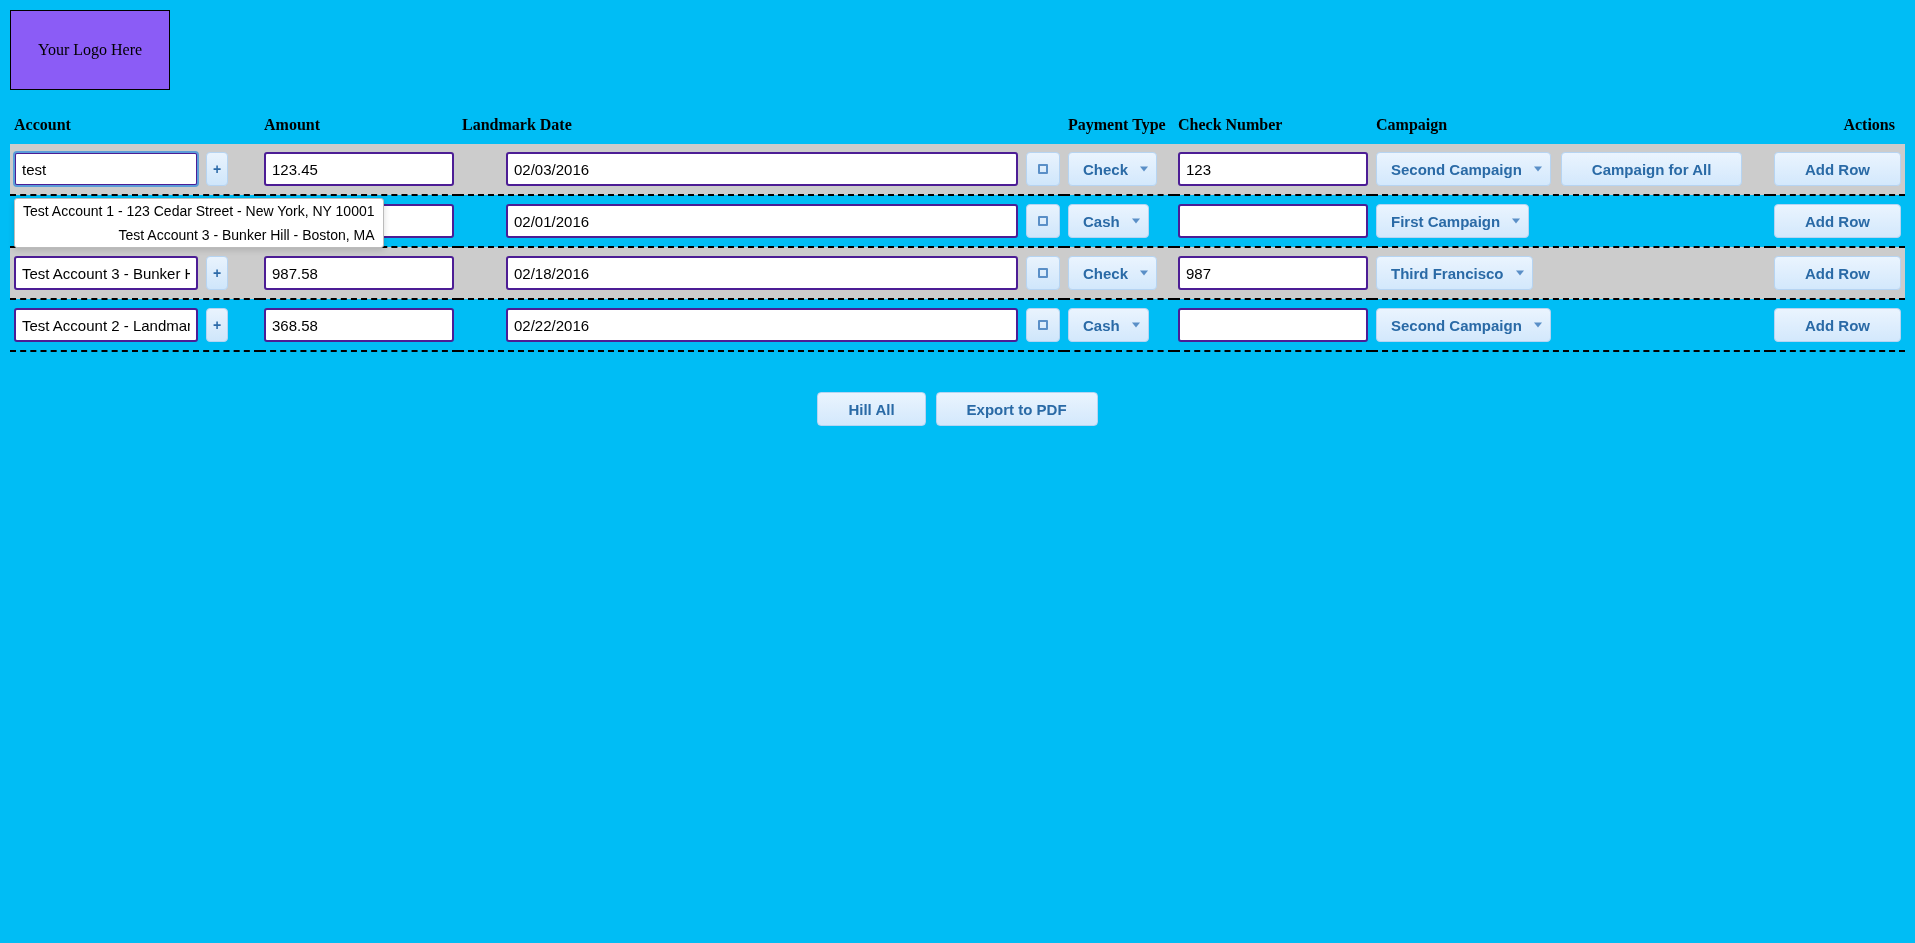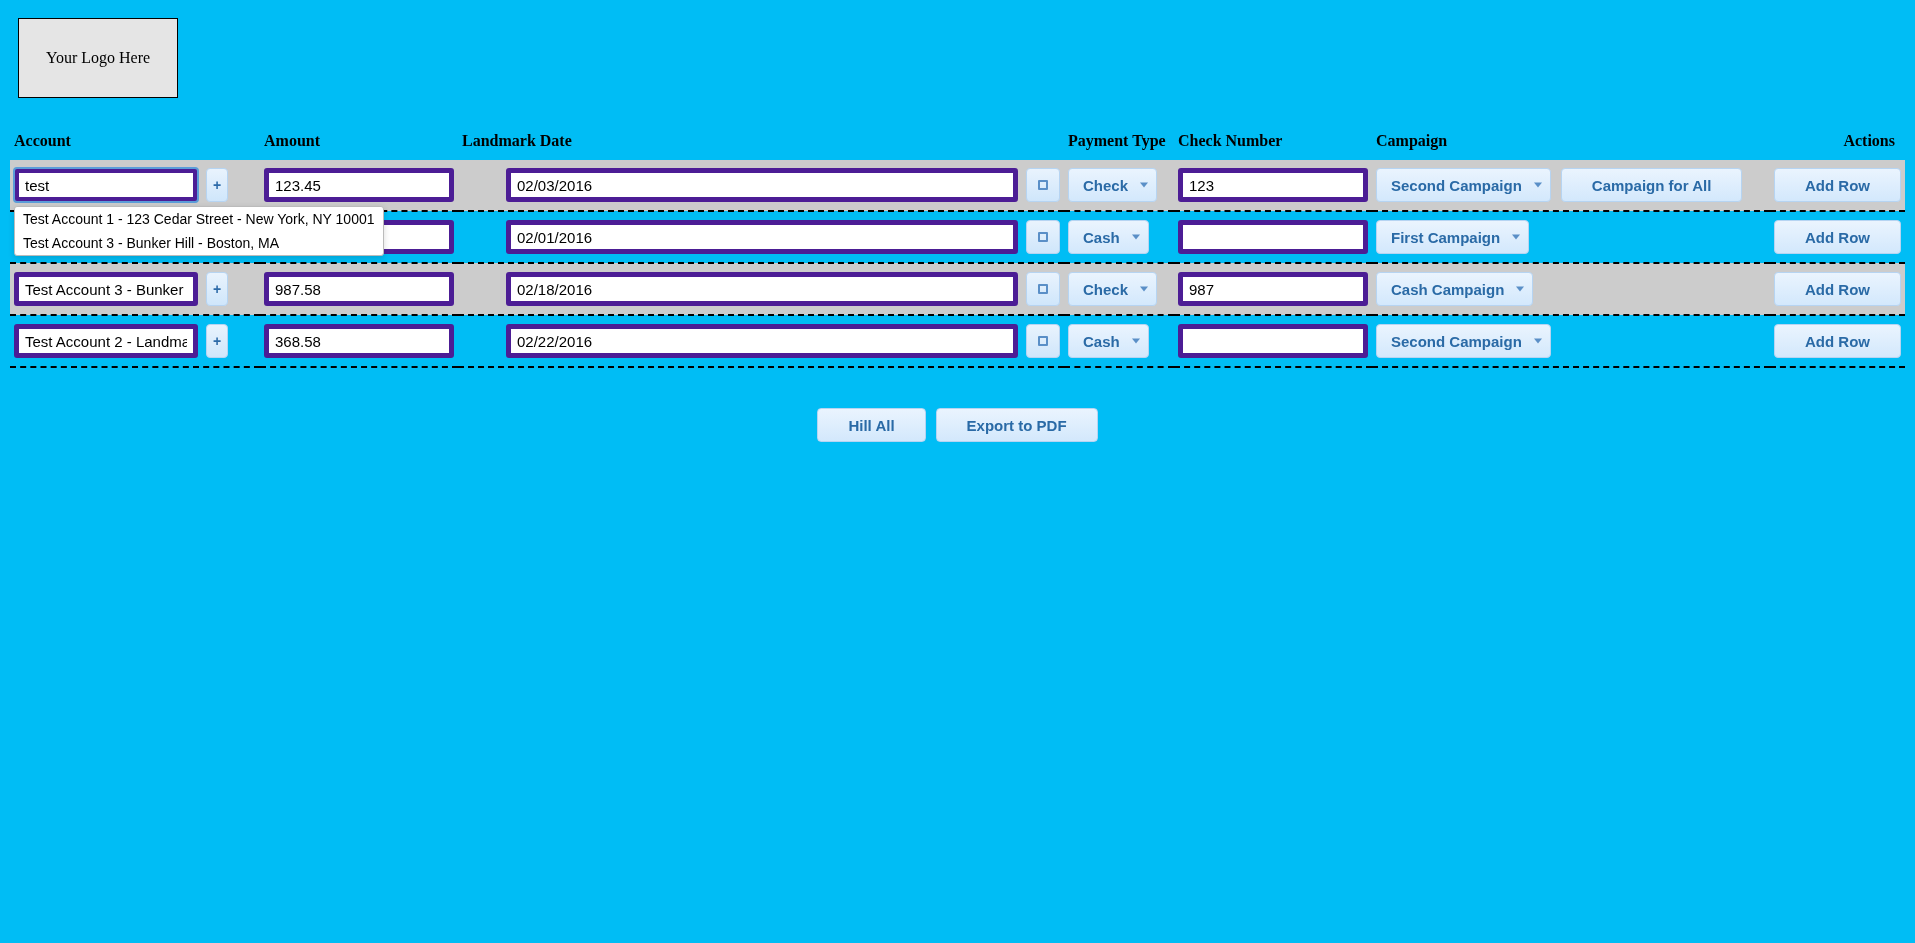--- a/index.html
+++ b/index.html
@@ -5,25 +5,25 @@
   * { box-sizing: border-box; }
   body {
     margin: 0;
     padding: 0;
     background: #00bdf5;
     font-family: Arial, Helvetica, sans-serif;
     font-size: 14px;
     color: #000;
   }
   .logo-box {
-    background: #e5e5e5;
+    background: #8b5cf6;
     border: 1px solid #000;
     width: 160px;
     height: 80px;
-    margin: 18px;
+    margin: 10px;
     display: flex;
     align-items: center;
     justify-content: center;
     font-family: "Times New Roman", serif;
     font-size: 16px;
   }
   .table-wrap {
     padding: 10px;
     position: relative;
   }
@@ -44,21 +44,21 @@
     padding: 8px 4px;
     border-bottom: 2px dashed #000;
     vertical-align: middle;
   }
   tr.data-row.odd td {
     background: #cccccc;
   }
   input.text-input {
     width: 100%;
     height: 34px;
-    border: 5px solid #4c1d95;
+    border: 2px solid #4c1d95;
     border-radius: 3px;
     padding: 0 6px;
     font-size: 15px;
     background: #fff;
     font-family: Arial, sans-serif;
   }
   input.text-input.focused {
     outline: 2px solid #5b9dd9;
     outline-offset: -1px;
   }
@@ -240,21 +240,21 @@
               <input class="text-input" value="02/18/2016" style="">
               <button class="cal-btn">
                 <span class="cal-icon"></span>
               </button>
             </div>
           </td>
           <td class="col-paytype"><button class="dropdown-btn">Check</button></td>
           <td class="col-check"><input class="text-input" value="987" style=""></td>
           <td class="col-camp">
             <div class="camp-wrap">
-              <button class="dropdown-btn">Cash Campaign</button>
+              <button class="dropdown-btn">Third Francisco</button>
             </div>
           </td>
           <td class="col-actions"><button class="action-btn">Add Row</button></td>
         </tr>
         <tr class="data-row even">
           <td class="col-account">
             <div class="account-cell">
               <input class="text-input" value="Test Account 2 - Landmark" style="">
               <button class="plus-btn">+</button>
             </div>
@@ -273,21 +273,21 @@
           <td class="col-camp">
             <div class="camp-wrap">
               <button class="dropdown-btn">Second Campaign</button>
             </div>
           </td>
           <td class="col-actions"><button class="action-btn">Add Row</button></td>
         </tr>
       </tbody>
   </table>
 
-  <div class="autocomplete" id="autocomplete" style="left:14px; top:90px;">
+  <div class="autocomplete" id="autocomplete" style="left:14px; top:98px;text-align:right;">
       <div>Test Account 1 - 123 Cedar Street - New York, NY 10001</div>
       <div>Test Account 3 - Bunker Hill - Boston, MA</div>
     </div>
 </div>
 
 <div class="footer-buttons">
   <button class="action-btn">Hill All</button>
   <button class="action-btn">Export to PDF</button>
 </div>
 

